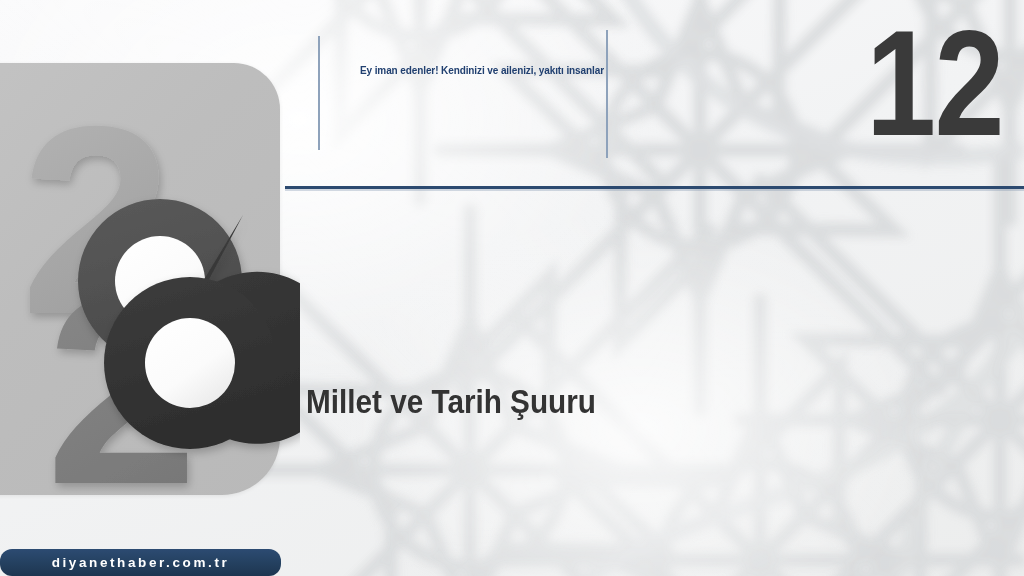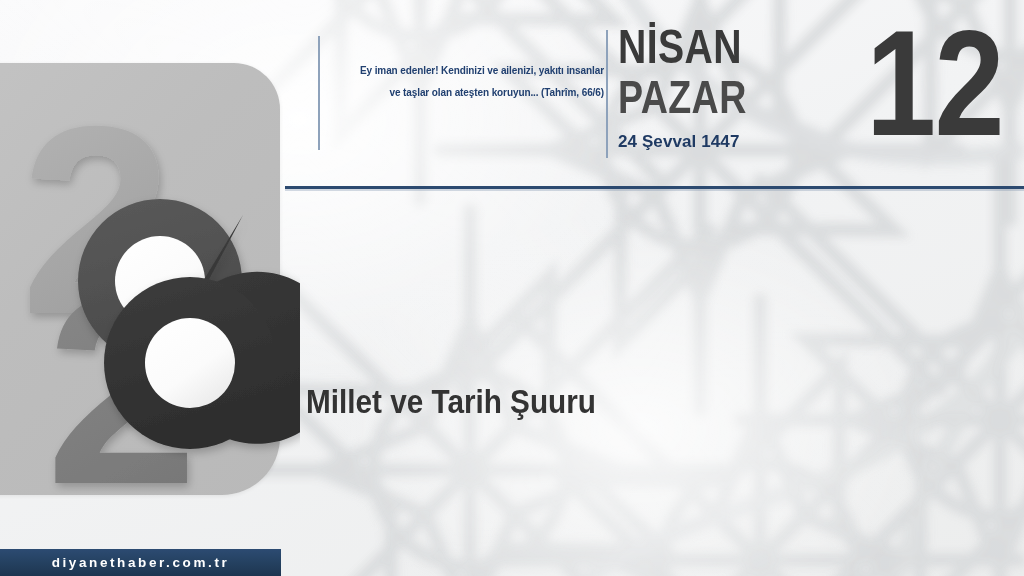--- a/index.html
+++ b/index.html
@@ -169,20 +169,21 @@
   .footer-bar {
     position: absolute;
     left: 0;
     top: 549px;
     width: 281px;
     height: 27px;
     background: linear-gradient(180deg, #2c4b72 0%, #24405f 55%, #1d3550 100%);
     display: flex;
     align-items: center;
     justify-content: center;
+    border-radius: 12px;
   }
   .footer-url {
     color: #ffffff;
     font-size: 13.5px;
     font-weight: bold;
     letter-spacing: 2.6px;
   }
 </style>
 </head>
 <body>
@@ -278,28 +279,22 @@
     </g>
   </svg>
 
   <div class="v-divider left"></div>
   <div class="v-divider right"></div>
   <div class="h-rule"></div>
   <div class="h-rule-shadow"></div>
 
   <div class="verse">
     <div>Ey iman edenler! Kendinizi ve ailenizi, yakıtı insanlar</div>
-    <div>ve taşlar olan ateşten koruyun... (Tahrîm, 66/6)</div>
   </div>
 
-  <div class="date-block">
-    <div class="month">NİSAN</div>
-    <div class="weekday">PAZAR</div>
-    <div class="hijri">24 Şevval 1447</div>
-  </div>
 
   <div class="day-number">12</div>
 
 
   <div class="section-title">Millet ve Tarih Şuuru</div>
 
   <div class="footer-bar">
     <span class="footer-url">diyanethaber.com.tr</span>
   </div>
 

